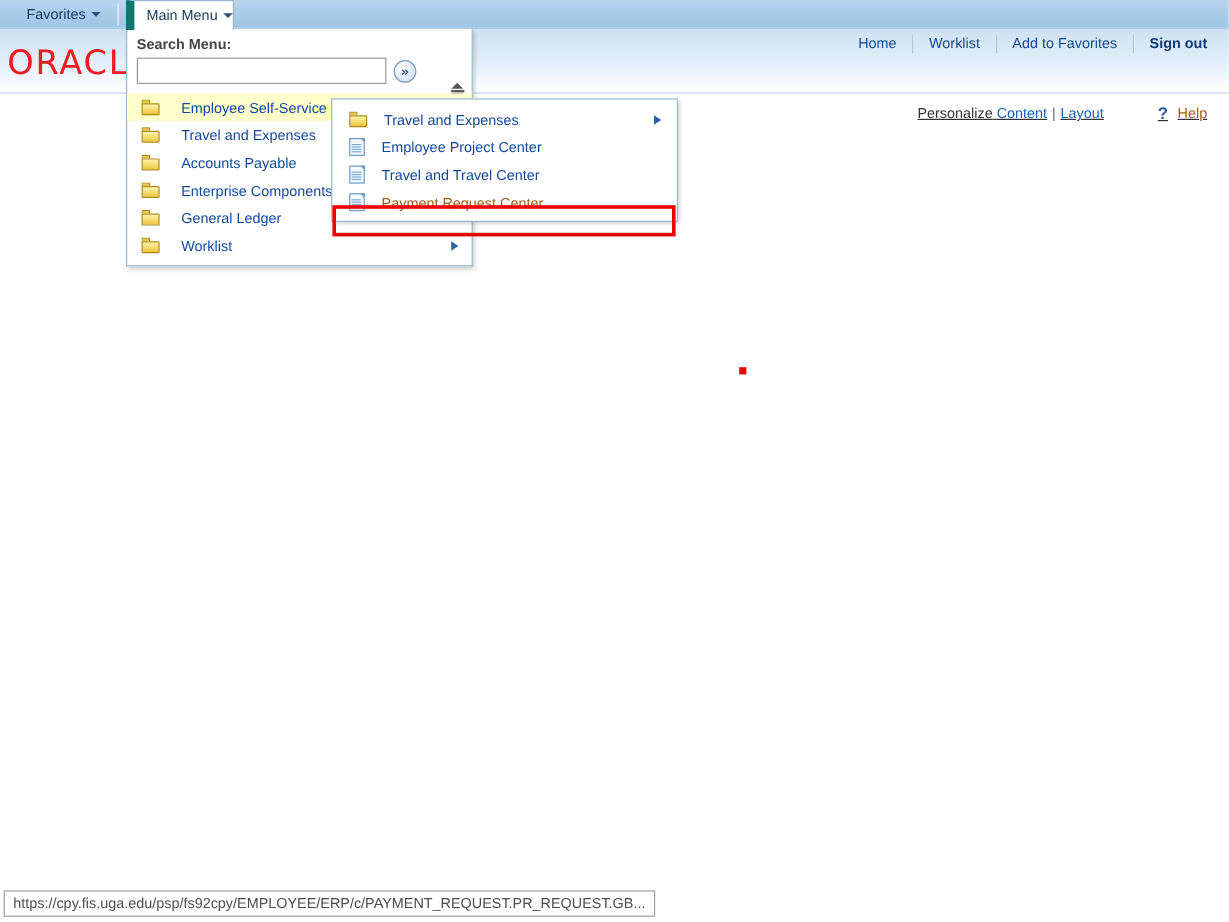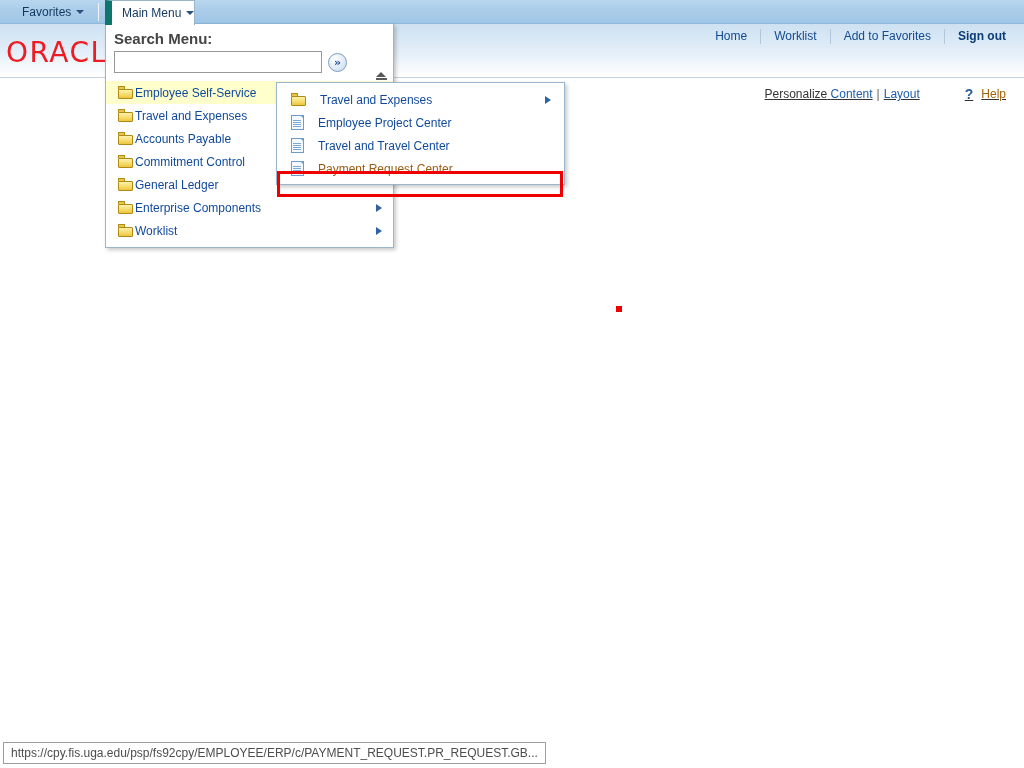--- a/index.html
+++ b/index.html
@@ -145,21 +145,21 @@
     border: 1px solid #9ab6cf;
     border-top: none;
     box-shadow: 2px 2px 4px rgba(0,0,0,.22);
     z-index: 30;
   }
   .mm-searchwrap {
     padding: 6px 8px 4px 8px;
     position: relative;
   }
   .mm-searchlabel {
-    font-size: 15px;
+    font-size: 12px;
     font-weight: bold;
     color: #444444;
     margin-bottom: 4px;
   }
   .mm-searchrow { display: flex; align-items: center; }
   .mm-input {
     width: 208px;
     height: 22px;
     border: 1px solid #999999;
     background: #ffffff;
@@ -209,21 +209,21 @@
     display: flex;
     align-items: center;
     height: 23px;
     padding-left: 12px;
     font-size: 12px;
     color: #10499c;
     cursor: pointer;
     white-space: nowrap;
   }
   .mm-item.selected { background: #ffffcc; }
-  .mm-item .label { margin-left: 2px; }
+  .mm-item .label { margin-left: 18px; }
   .mm-item .arrow {
     position: absolute;
     right: 11px;
     width: 0; height: 0;
     border-top: 4px solid transparent;
     border-bottom: 4px solid transparent;
     border-left: 6px solid #2e63a6;
   }
 
   
@@ -430,43 +430,36 @@
       </div>
 
       <div class="mm-item">
         <span class="ico-folder">
             <span class="tab"></span>
             <span class="body"></span>
           </span>
         <span class="label">Accounts Payable</span>
       </div>
 
-      <div class="mm-item">
-        <span class="ico-folder">
-            <span class="tab"></span>
-            <span class="body"></span>
-          </span>
-        <span class="label">Commitment Control</span>
-      </div>
-
-      <div class="mm-item">
-        <span class="ico-folder">
-            <span class="tab"></span>
-            <span class="body"></span>
-          </span>
-        <span class="label">General Ledger</span>
-      </div>
 
       <div class="mm-item">
         <span class="ico-folder">
             <span class="tab"></span>
             <span class="body"></span>
           </span>
         <span class="label">Enterprise Components</span>
         <span class="arrow"></span>
+      </div>
+
+      <div class="mm-item">
+        <span class="ico-folder">
+            <span class="tab"></span>
+            <span class="body"></span>
+          </span>
+        <span class="label">General Ledger</span>
       </div>
 
       <div class="mm-item">
         <span class="ico-folder">
             <span class="tab"></span>
             <span class="body"></span>
           </span>
         <span class="label">Worklist</span>
         <span class="arrow"></span>
       </div>

